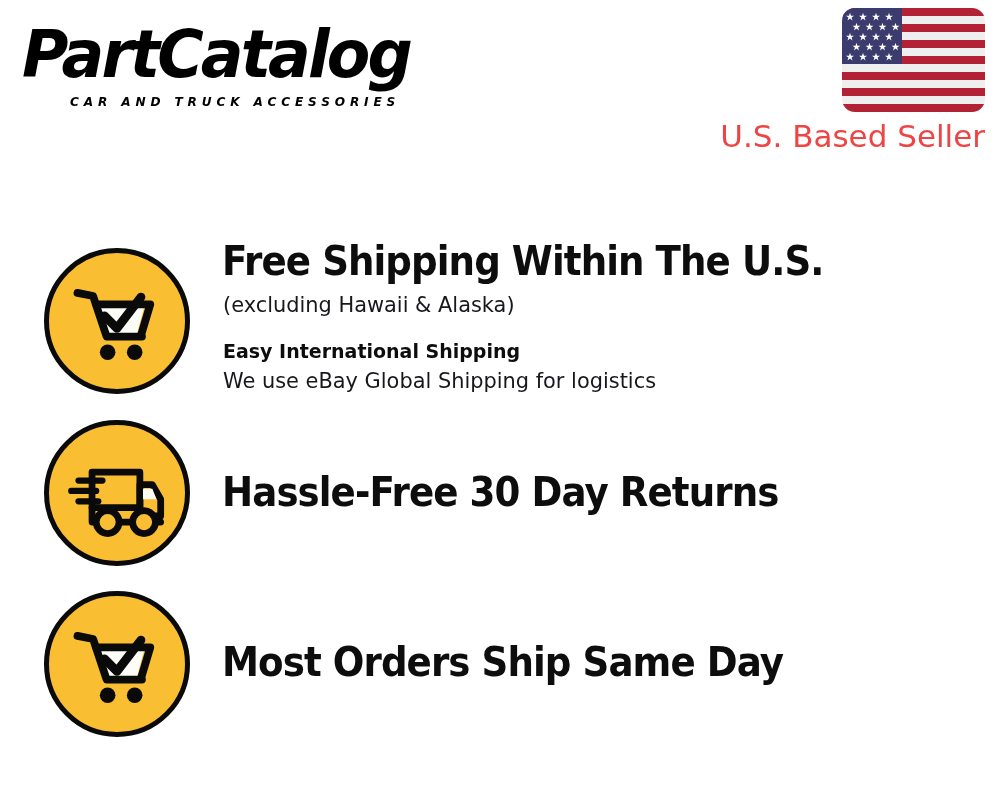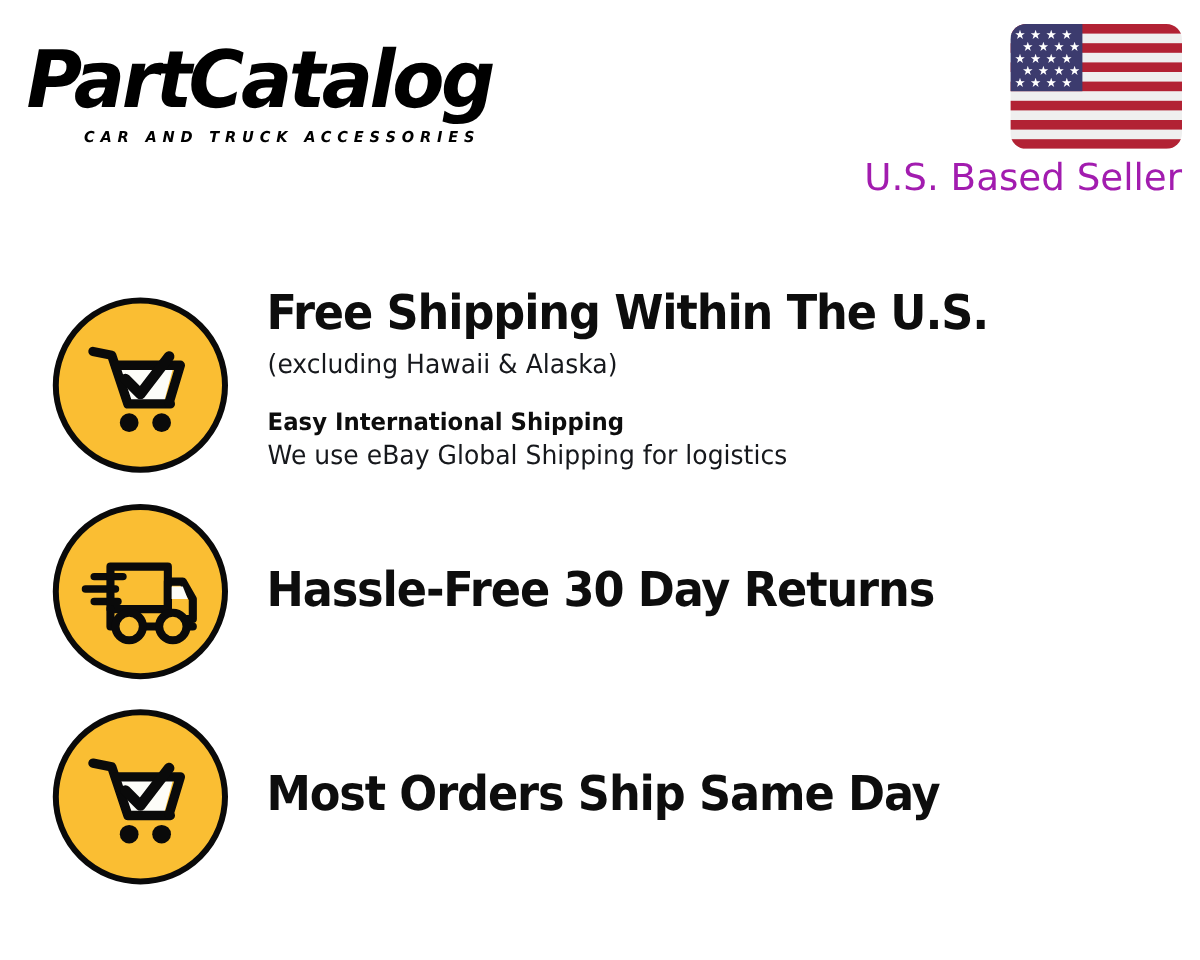--- a/index.html
+++ b/index.html
@@ -12,21 +12,21 @@
     height: 800px;
     position: relative;
     overflow: hidden;
     font-family: "Liberation Sans", sans-serif;
     color: #111111;
   }
 
   
   #header-band {
     position: absolute;
-    left: 0; top: 12px;
+    left: 0; top: 0;
     width: 872px;
     height: 170px;
   }
 
   
   #brand-logo {
     position: absolute;
     left: 22px;
     top: 22px;
     width: 470px;
@@ -73,21 +73,21 @@
 
   #us-seller-label {
     position: absolute;
     left: 500px;
     top: 118px;
     width: 485px;
     text-align: right;
     font-family: "DejaVu Sans", sans-serif;
     font-size: 31px;
     font-weight: 400;
-    color: #a21caf;
+    color: #ef4444;
     white-space: nowrap;
     letter-spacing: 0px;
   }
 
   
   .feature-row {
     position: absolute;
     left: 0;
     width: 1000px;
   }

